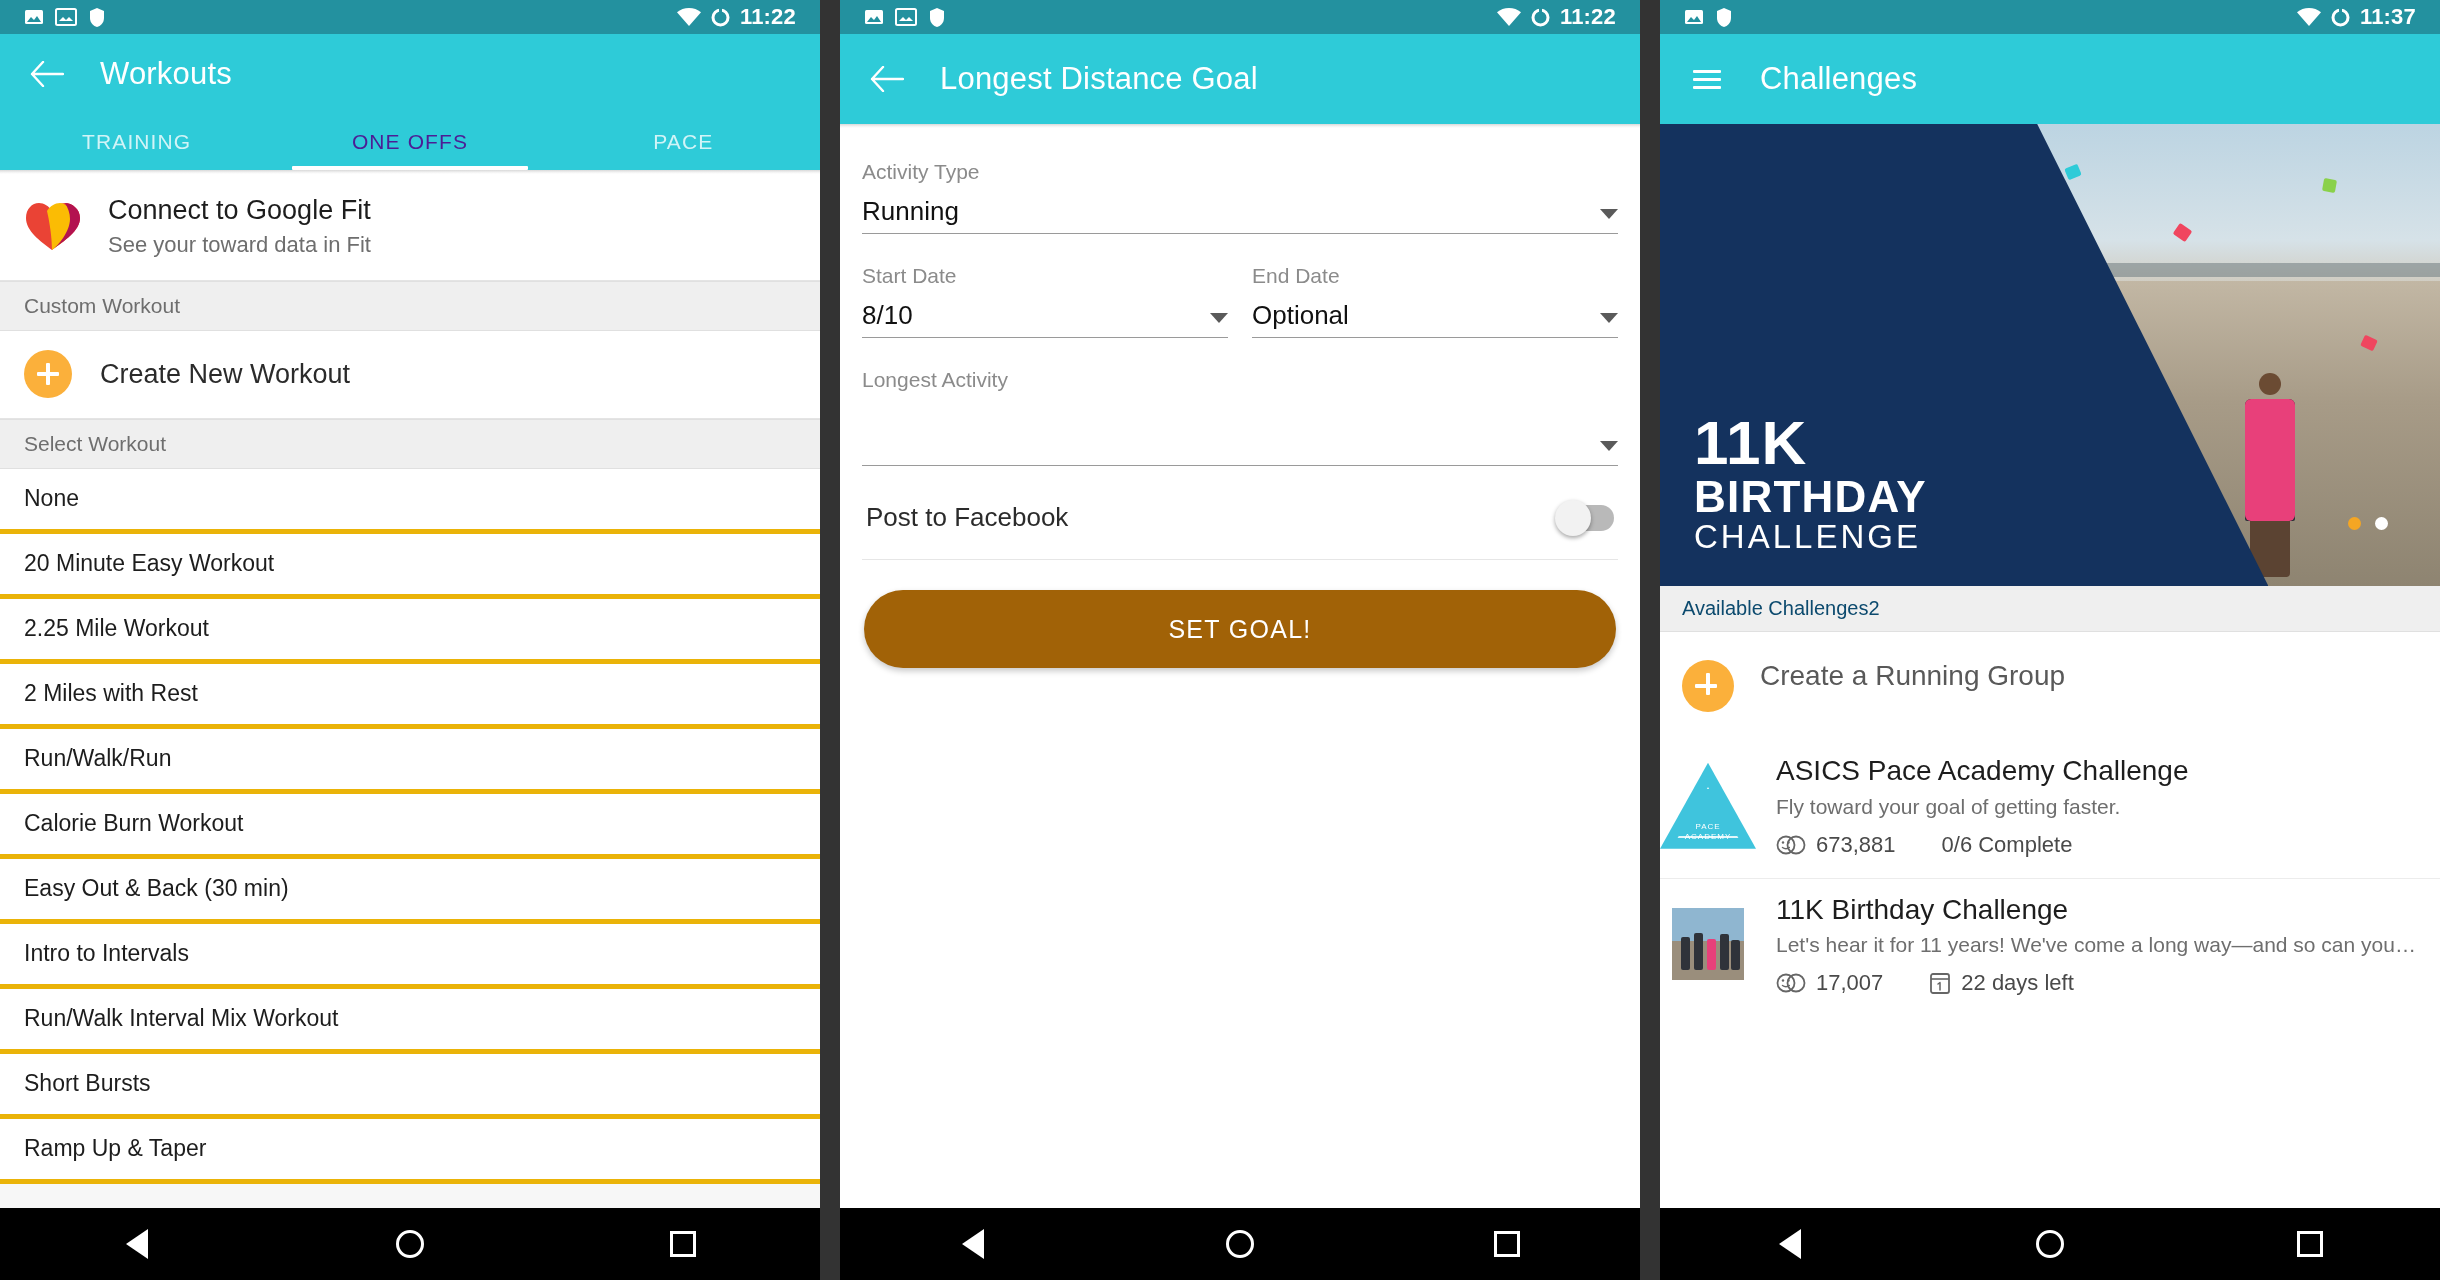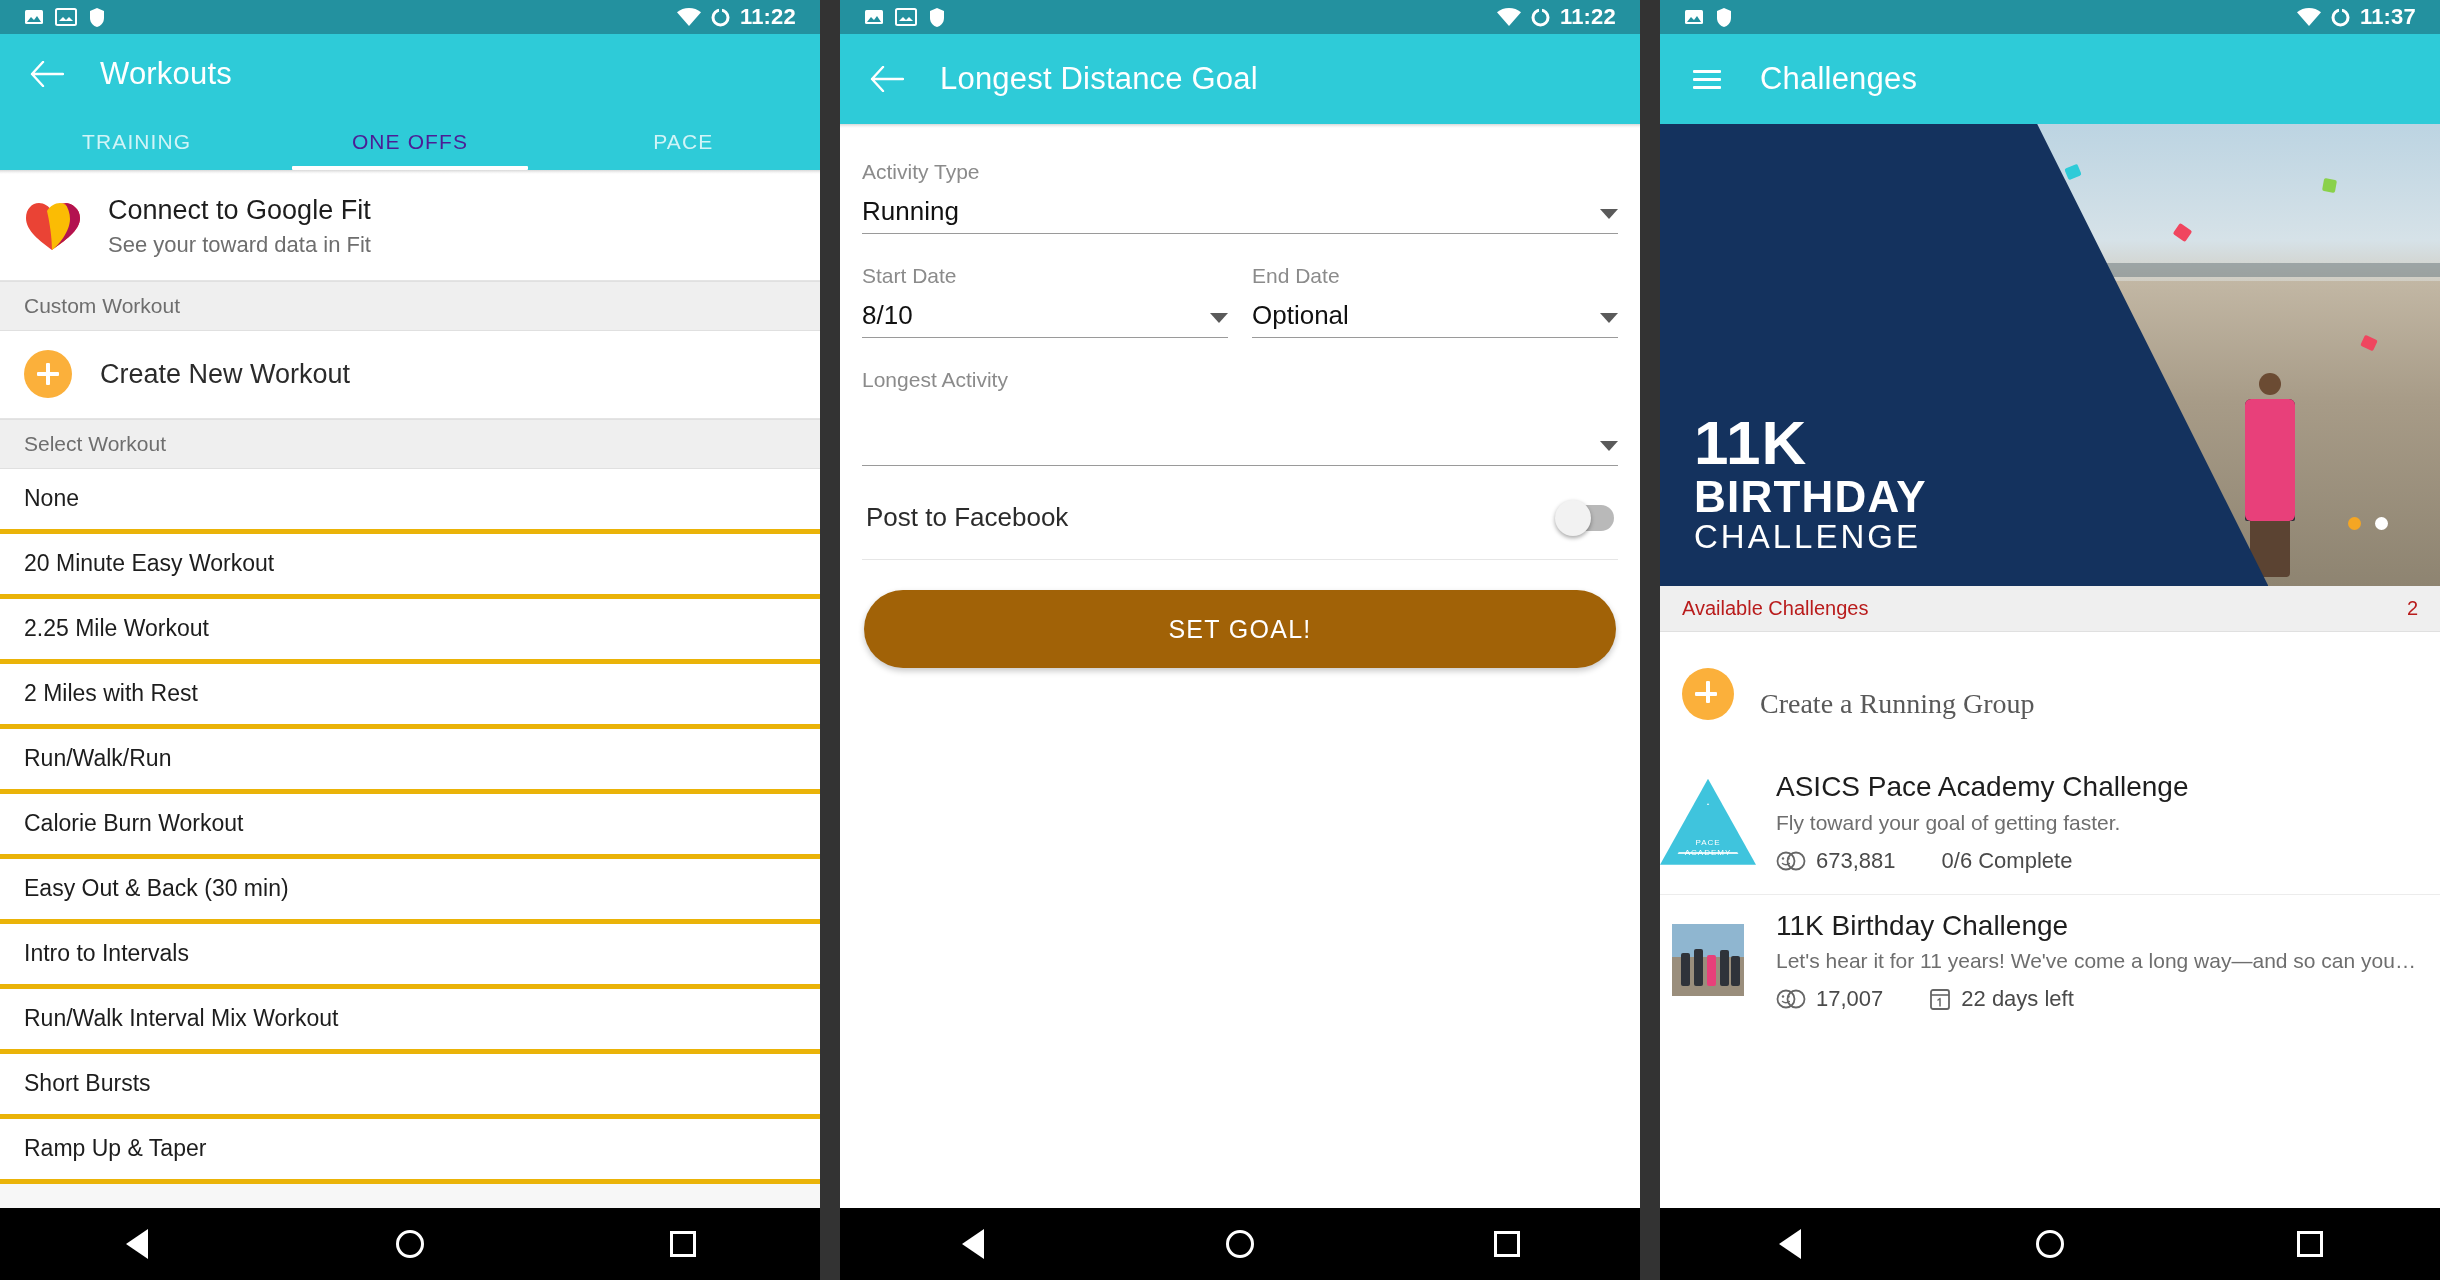--- a/index.html
+++ b/index.html
@@ -166,25 +166,25 @@
   .banner-text { position: absolute; left: 34px; bottom: 34px; color: #fff; line-height: .94; }
   .bt1 { font-size: 62px; font-weight: bold; letter-spacing: 1px; }
   .bt2 { font-size: 44px; font-weight: bold; letter-spacing: 1.2px; margin-top: 3px; }
   .bt3 { font-size: 33px; letter-spacing: 3px; margin-top: 4px; font-weight: normal; }
   .dots { position: absolute; right: 52px; bottom: 56px; display: flex; gap: 14px; }
   .dot { width: 13px; height: 13px; border-radius: 50%; background: #ffffff; }
   .dot.on { background: #f5a623; }
 
   .avail-bar {
     height: 46px; flex: none; background: #efefef;
-    display: flex; align-items: center; justify-content: space-between;
-    padding: 0 22px; font-size: 20px; color: #b91c1c;
+    display: flex; align-items: center; 
+    padding: 0 22px; font-size: 20px; color: #0c4a6e;
     border-bottom: 1px solid #e0e0e0;
   }
-  .crg-row { display: flex; align-items: flex-end; padding: 36px 22px; font-family: Liberation Serif, serif; }
+  .crg-row { display: flex; align-items: flex-start; padding: 28px 22px; }
   .crg-label { margin-left: 26px; font-size: 28px; color: #595959; }
   .chal-row { display: flex; padding: 14px 22px 20px 0; border-top: 1px solid #ececec; }
   .chal-row.first { border-top: none; }
   .chal-thumb { width: 96px; flex: none; display: flex; align-items: center; justify-content: center; }
   .asics-tri {
     width: 96px; height: 86px; position: relative;
     background: #3fc4dd; clip-path: polygon(50% 0, 100% 100%, 0 100%);
     display: flex; align-items: flex-end; justify-content: center;
   }
   .asics-inner {

